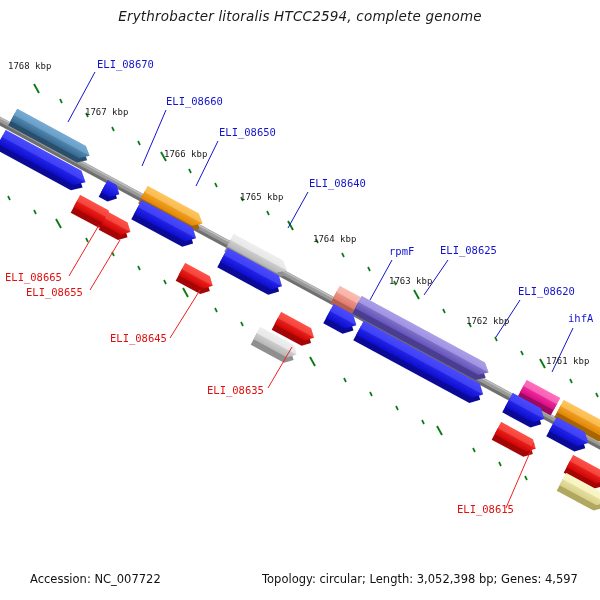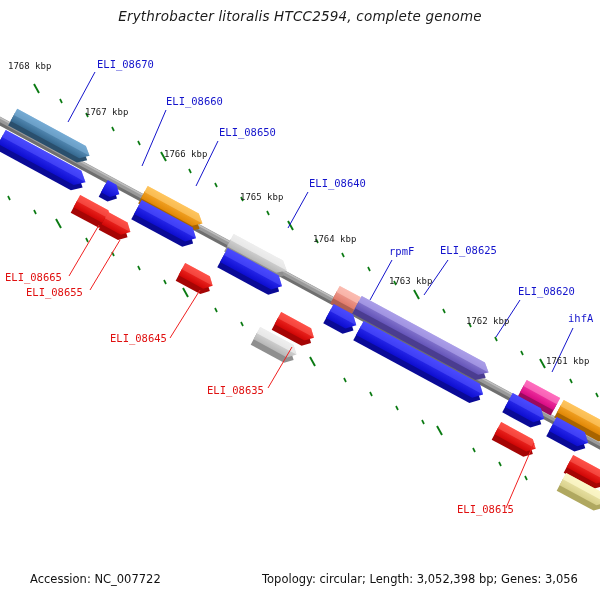--- a/index.html
+++ b/index.html
@@ -319,15 +319,15 @@
 
       <text class="gene-label-red" x="5" y="281">ELI_08665</text>
       <text class="gene-label-red" x="26" y="296">ELI_08655</text>
       <text class="gene-label-red" x="110" y="342">ELI_08645</text>
       <text class="gene-label-red" x="207" y="394">ELI_08635</text>
       <text class="gene-label-red" x="457" y="513">ELI_08615</text>
     </g>
   </svg>
 
   <div class="footer-left">Accession: NC_007722</div>
-  <div class="footer-right">Topology: circular; Length: 3,052,398 bp; Genes: 3,056</div>
+  <div class="footer-right">Topology: circular; Length: 3,052,398 bp; Genes: 4,597</div>
 
 </div>
 
 </body></html>

